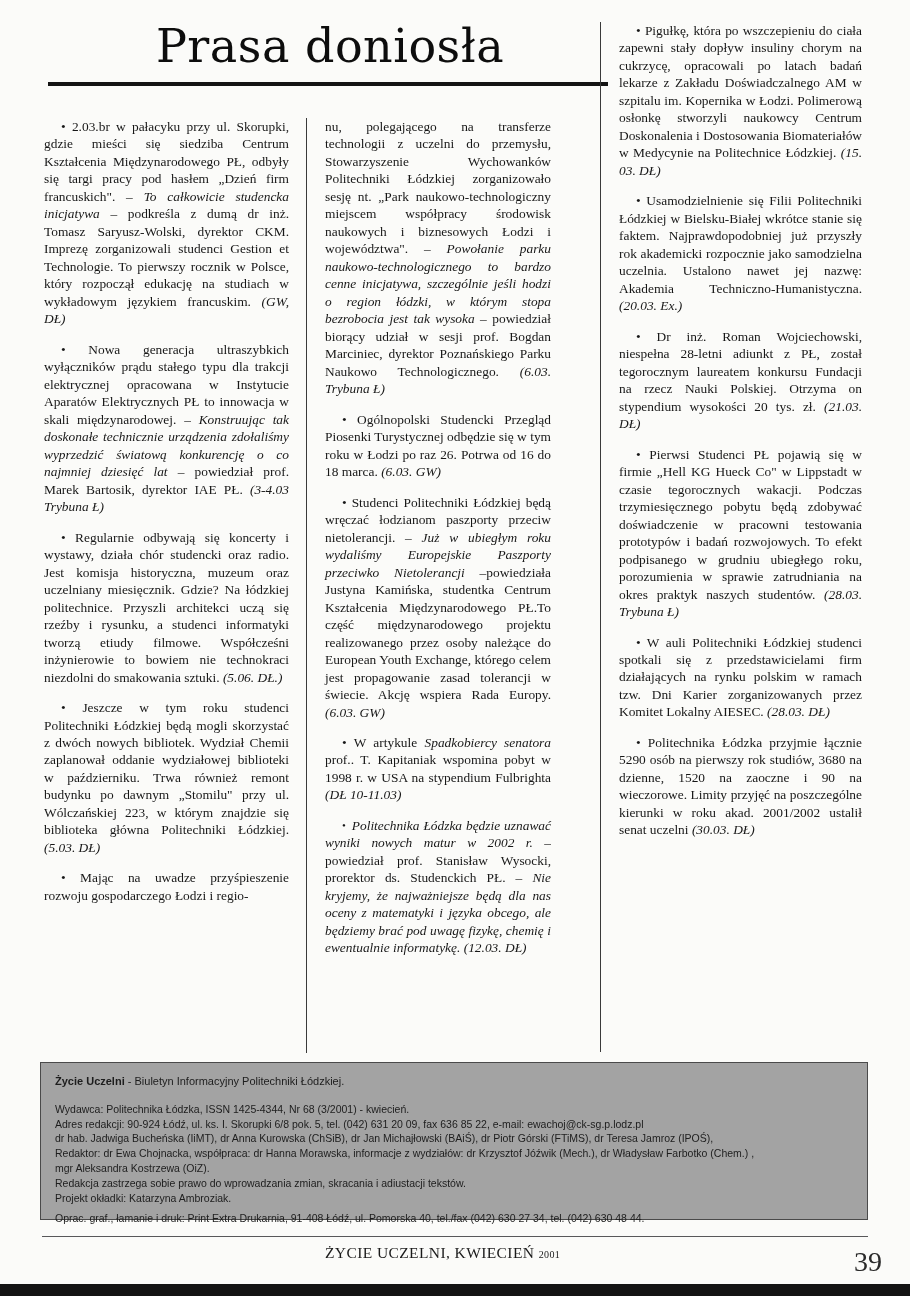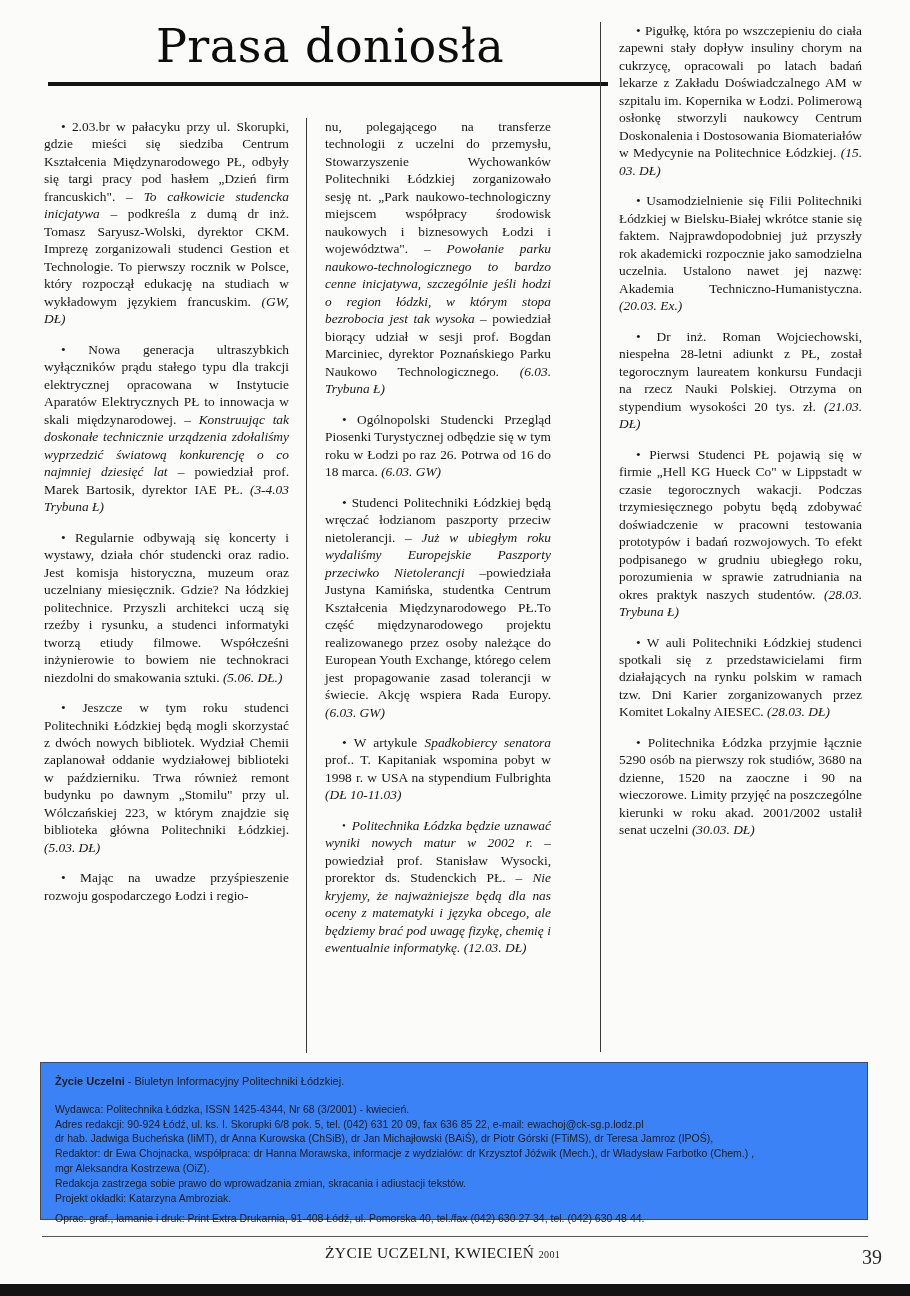--- a/index.html
+++ b/index.html
@@ -93,21 +93,21 @@
 
   
   .colophon {
     position: absolute;
     left: 40px;
     top: 1062px;
     width: 828px;
     height: 158px;
     box-sizing: border-box;
     border: 1.4px solid #4a4a4a;
-    background: #3b82f6;
+    background: #a3a3a3;
     padding: 11px 14px 8px 14px;
     font-family: "Liberation Sans", "DejaVu Sans", sans-serif;
     font-size: 10.5px;
     line-height: 1.42;
     color: #1d1d1d;
   }
   .colophon-head {
     font-size: 11px;
     margin-bottom: 12px;
   }
@@ -132,21 +132,21 @@
     font-size: 15.5px;
     letter-spacing: 0.4px;
     color: #1a1a1a;
   }
   .footer-title .yr { font-size: 10px; }
   .page-number {
     position: absolute;
     right: 28px;
     top: 1246px;
     font-family: "Liberation Serif", "DejaVu Serif", serif;
-    font-size: 20px;
+    font-size: 28px;
     color: #2a2a2a;
   }
   .page-edge {
     position: absolute;
     left: 0;
     bottom: 0;
     width: 910px;
     height: 12px;
     background: #141414;
   }

